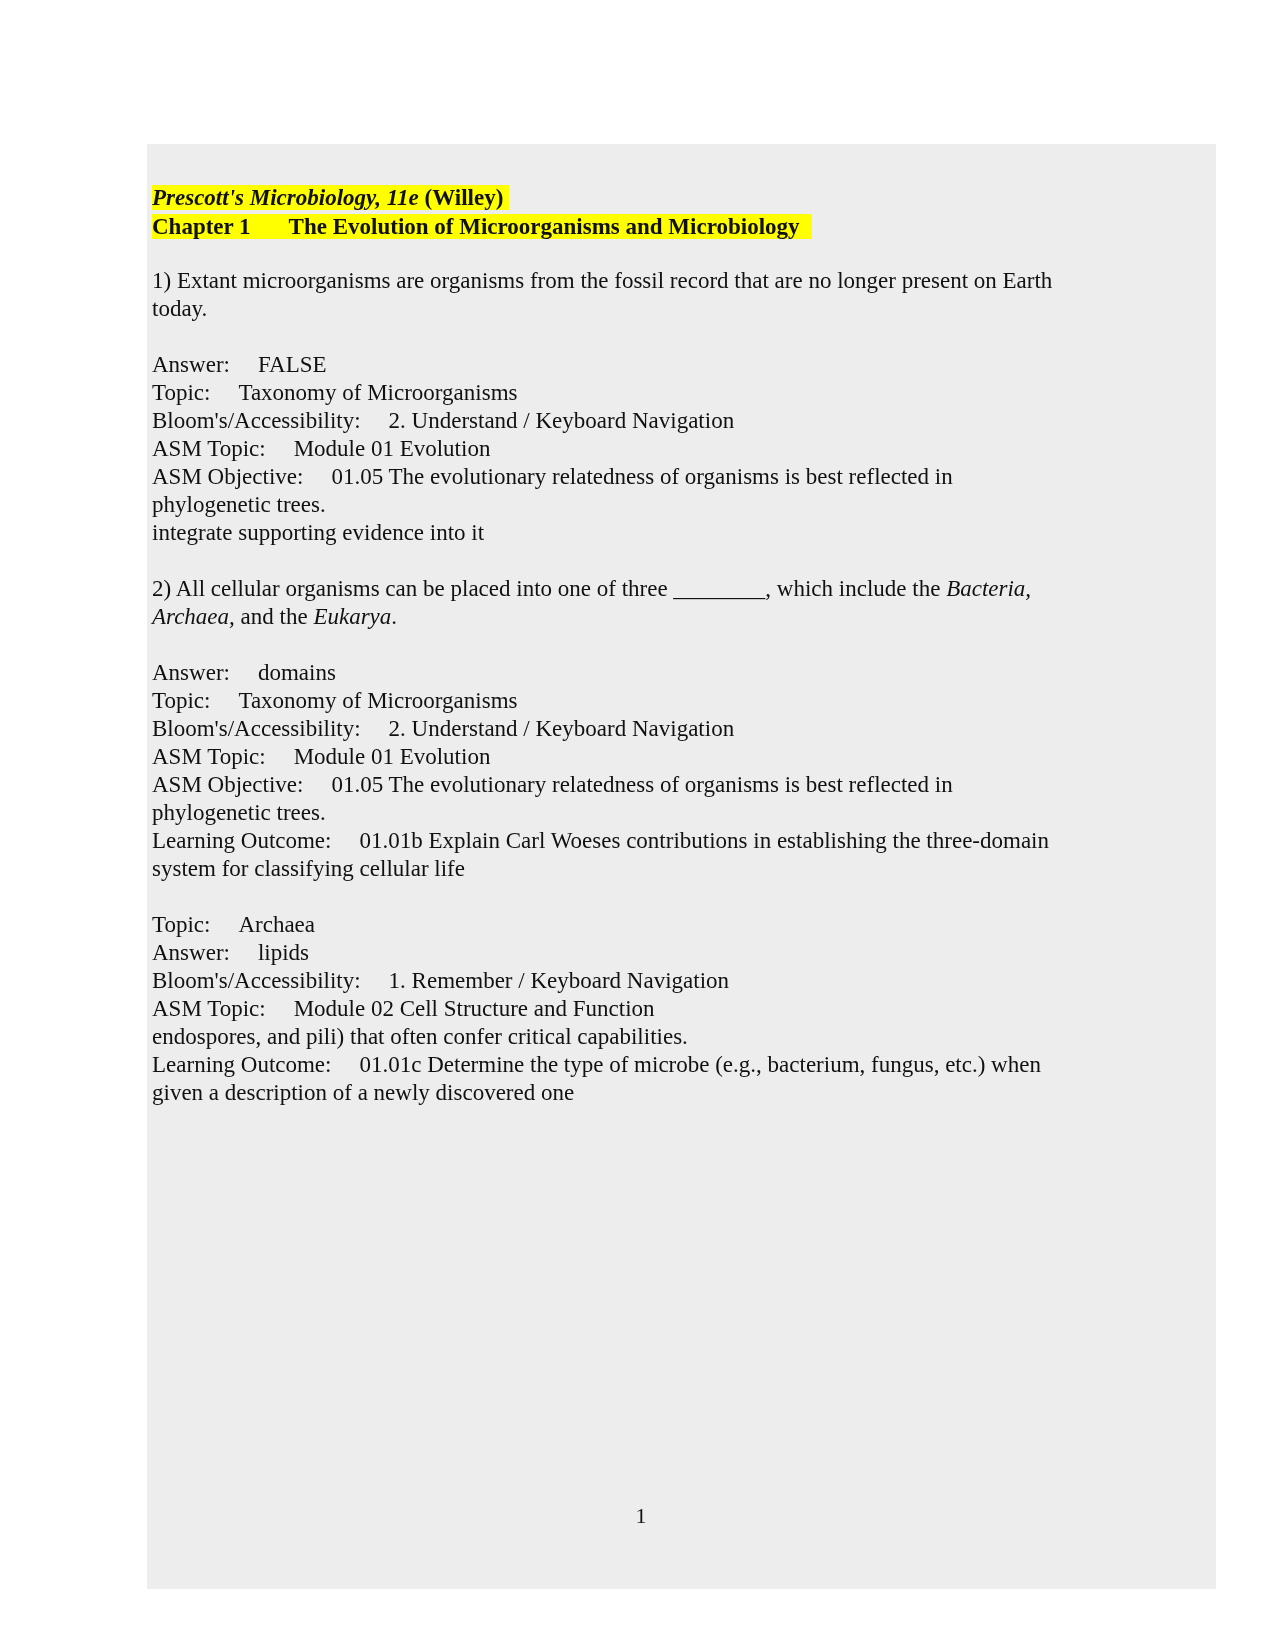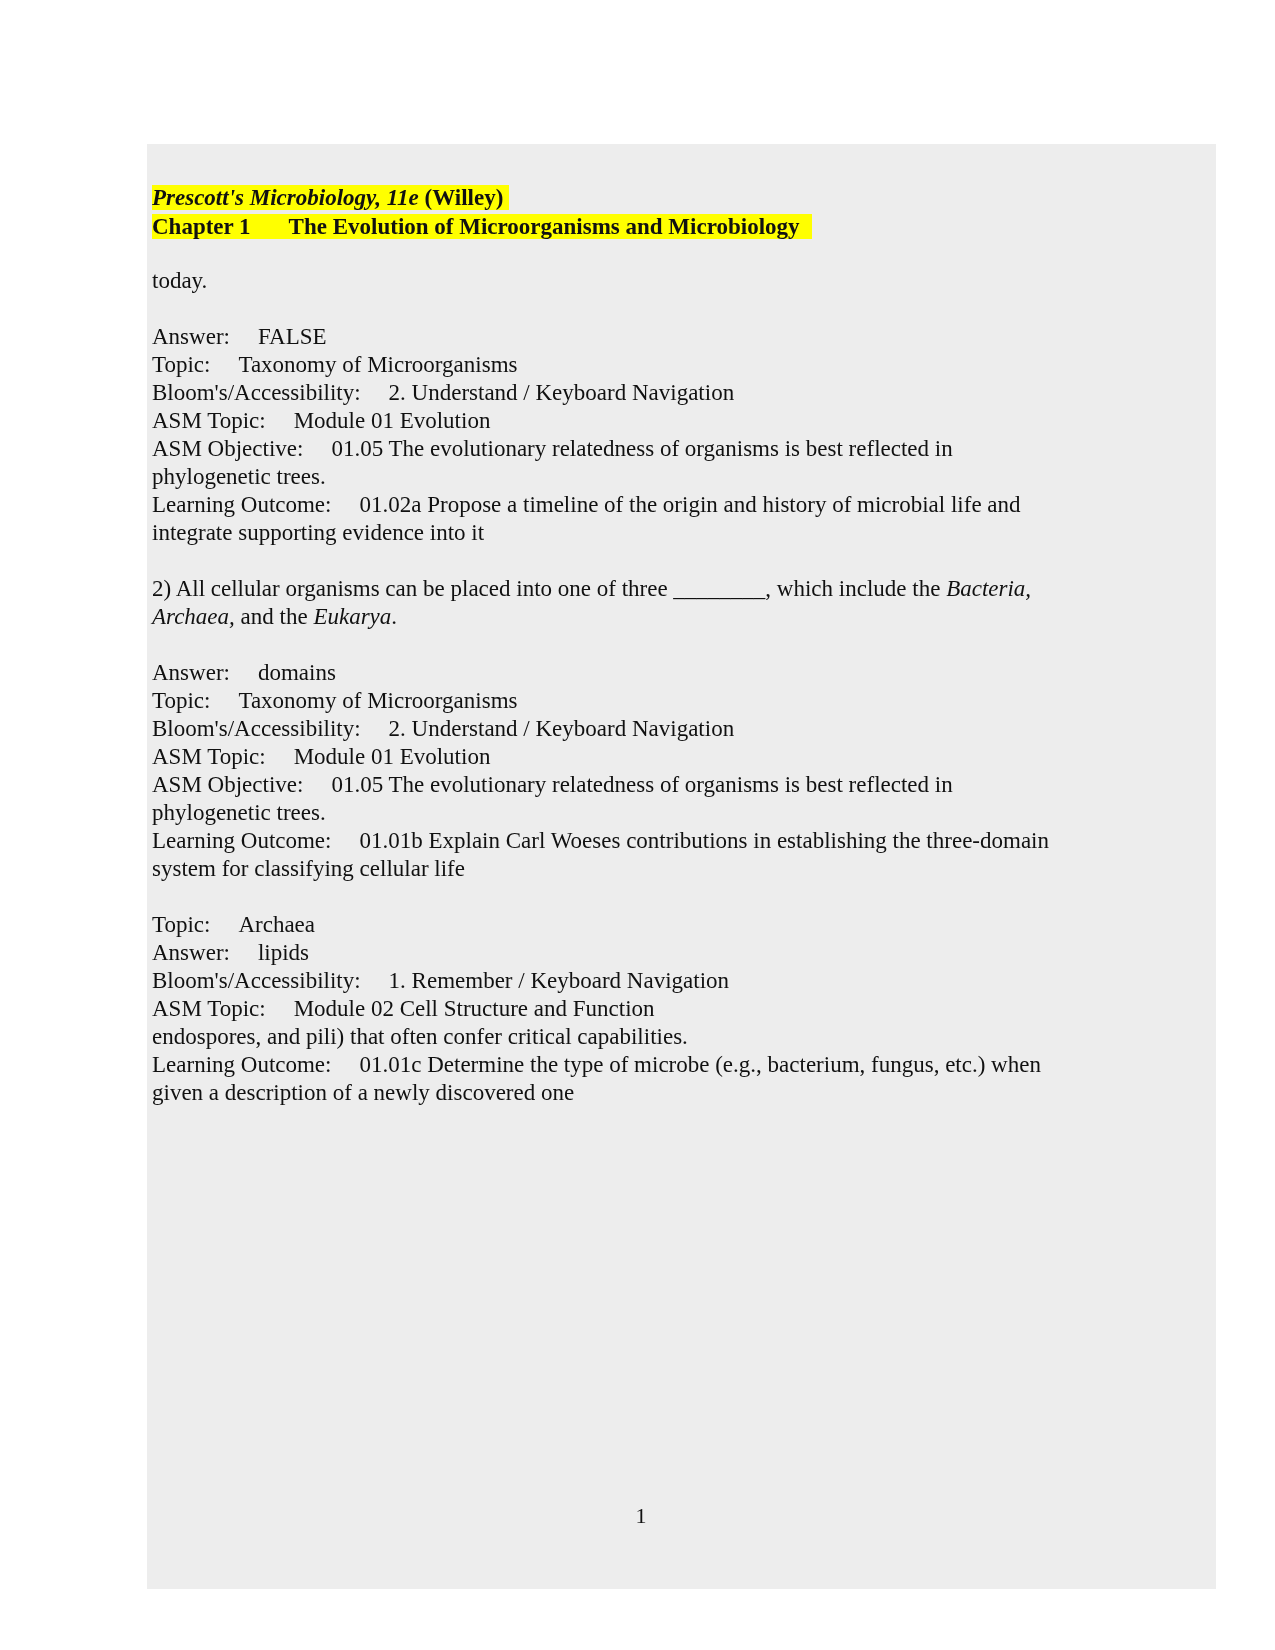--- a/index.html
+++ b/index.html
@@ -49,31 +49,31 @@
 
 <div class="page">
   <div class="content">
 
     <div class="header-block">
       <div class="title-line"><span class="hl hl-pad-sm b"><span class="it">Prescott's Microbiology, 11e</span><span> (Willey)</span></span></div>
       <div class="title-line"><span class="hl hl-pad-lg b"><span>Chapter 1</span><span class="chapter-gap"></span><span>The Evolution of Microorganisms and Microbiology</span></span></div>
     </div>
 
     <div class="q-block">
+      <div><span>1) Extant microorganisms are organisms from the fossil record that are no longer present on Earth</span></div>
       <div><span>today.</span></div>
     </div>
 
     <div class="meta-block">
       <div class="meta-line"><span>Answer:</span><span class="gap"></span><span>FALSE</span></div>
       <div class="meta-line"><span>Topic:</span><span class="gap"></span><span>Taxonomy of Microorganisms</span></div>
       <div class="meta-line"><span>Bloom's/Accessibility:</span><span class="gap"></span><span>2. Understand / Keyboard Navigation</span></div>
       <div class="meta-line"><span>ASM Topic:</span><span class="gap"></span><span>Module 01 Evolution</span></div>
       <div class="meta-line"><span>ASM Objective:</span><span class="gap"></span><span>01.05 The evolutionary relatedness of organisms is best reflected in</span></div>
       <div class="meta-cont">phylogenetic trees.</div>
-      <div class="meta-line"><span>Learning Outcome:</span><span class="gap"></span><span>01.02a Propose a timeline of the origin and history of microbial life and</span></div>
       <div class="meta-cont">integrate supporting evidence into it</div>
     </div>
 
     <div class="q-block">
       <div><span>2) All cellular organisms can be placed into one of three ________, which include the </span><span class="it">Bacteria,</span></div>
       <div><span class="it">Archaea,</span><span> and the </span><span class="it">Eukarya</span><span>.</span></div>
     </div>
 
     <div class="meta-block">
       <div class="meta-line"><span>Answer:</span><span class="gap"></span><span>domains</span></div>

